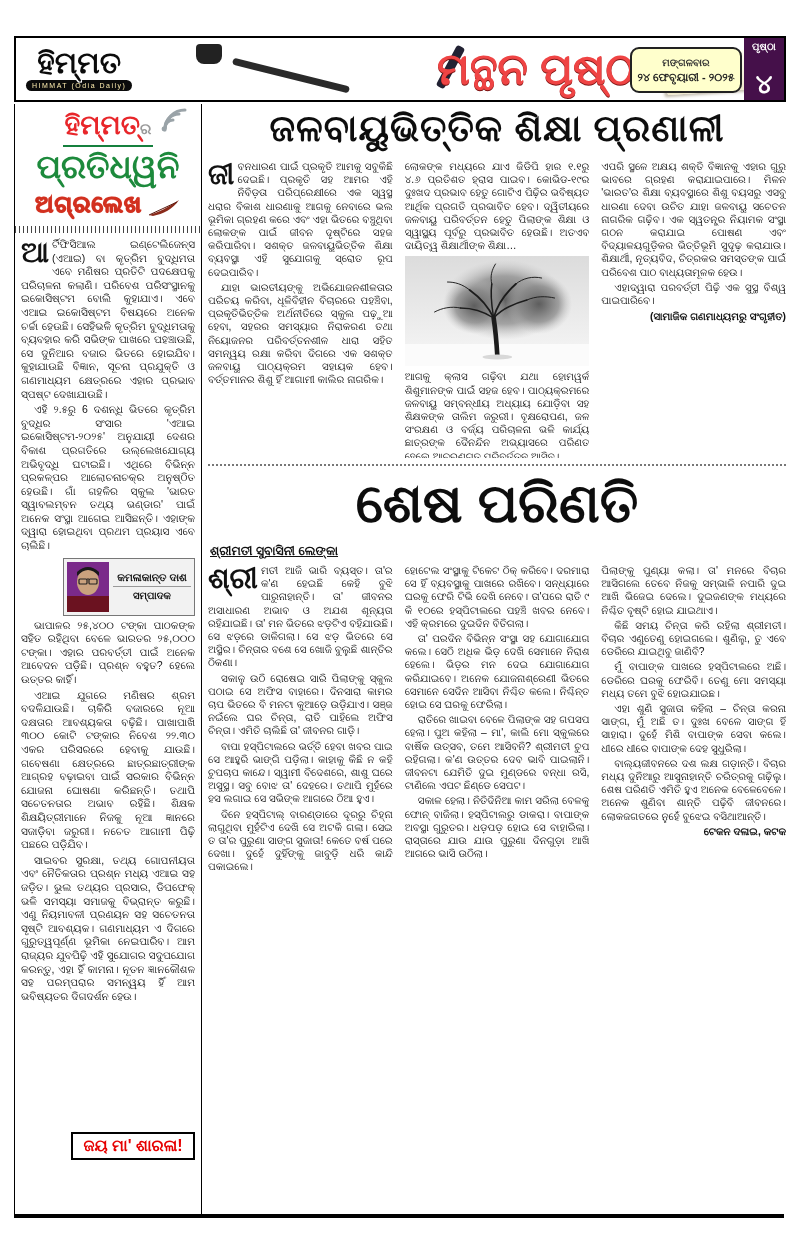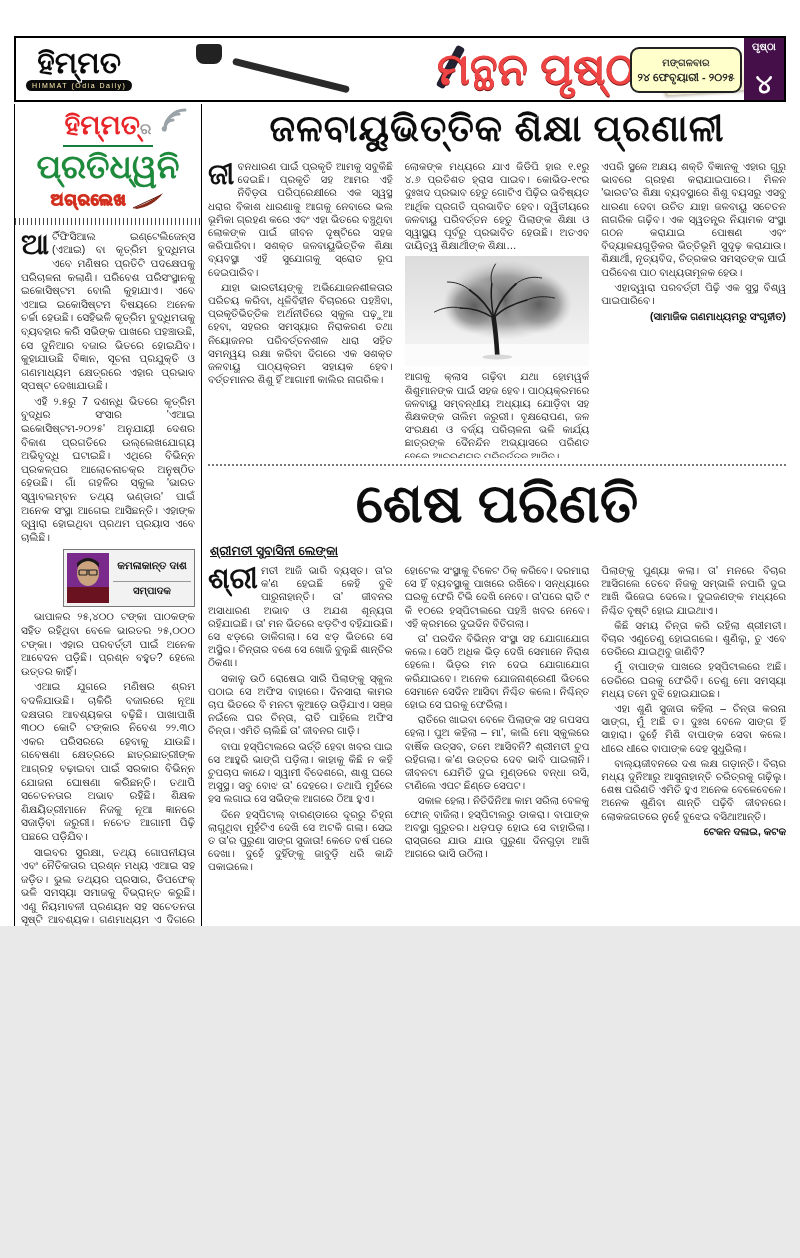--- a/index.html
+++ b/index.html
@@ -1,16 +1,16 @@
 <!DOCTYPE html>
 <html><head>
 <meta charset="utf-8">
 <style>
   html,body{margin:0;padding:0;background:#e9e9e9;}
-  .page{position:relative;width:800px;height:926px;background:#ffffff;
+  .page{position:relative;width:800px;height:1258px;background:#ffffff;
         font-family:"Liberation Sans",sans-serif;color:#111;overflow:hidden;}
   
   .banner{position:absolute;left:14px;top:36px;width:768px;height:62px;
           border:2px solid #000;background:linear-gradient(100deg,#cdb astray 0,#cdb68e 0%,#e8dcbd 45%,#f2ead6 75%,#e8dcbd 100%);
           display:flex;align-items:center;overflow:hidden;}
   .banner .deco-pen{position:absolute;left:215px;top:34px;width:120px;height:7px;background:#2a2a2a;border-radius:4px;transform:rotate(14deg);}
   .banner .deco-pen2{position:absolute;left:430px;top:6px;width:9px;height:46px;background:#223;border-radius:3px;transform:rotate(28deg);}
   .banner .deco-ink{position:absolute;left:180px;top:6px;width:26px;height:20px;background:#222;border-radius:4px 4px 8px 8px;}
   .banner .deco-book{position:absolute;left:650px;top:14px;width:90px;height:40px;background:linear-gradient(#fffef2,#efe8cc);border-radius:4px 14px 2px 2px;transform:rotate(-4deg);box-shadow:-3px 2px 3px rgba(90,70,30,.35);}
   .mast{position:relative;margin-left:10px;z-index:2;text-align:center;}
@@ -36,32 +36,32 @@
             padding:0 6px;box-sizing:border-box;overflow:hidden;}
   .right-region{position:absolute;left:208px;top:104px;width:578px;height:1110px;overflow:hidden;}
   .bottom-rule{position:absolute;left:14px;top:1214px;width:770px;height:4px;background:#000;}
   
   .brand{text-align:center;padding-top:6px;position:relative;}
   .brand-l1{font-size:27px;font-weight:bold;color:#e8262a;line-height:30px;
             border-bottom:2px solid #15803d;display:inline-block;padding:0 2px 1px;}
   .brand-l1 .ra{font-size:15px;color:#9a9a9a;font-weight:bold;}
   .brand-waves{position:absolute;right:8px;top:4px;}
   .brand-l2{font-size:33px;font-weight:bold;color:#1d8a3c;line-height:40px;}
-  .brand-l3{margin-top:4px;font-size:16px;font-weight:bold;color:#fff;letter-spacing:1px;
+  .brand-l3{margin-top:4px;font-size:23px;font-weight:bold;color:#fff;letter-spacing:1px;
             -webkit-text-stroke:1.2px #d2301f;text-shadow:0 0 1px #d2301f;display:inline-block;}
   .tick-row{height:7px;margin:8px -6px 5px;background:repeating-linear-gradient(90deg,#444 0 1px,transparent 1px 4px);}
   
   .ed-body{font-size:10.5px;line-height:13.6px;text-align:justify;height:890px;overflow:hidden;}
   .para{margin:0 0 2px;text-indent:13px;}
   .para.first{text-indent:0;}
   .dropcap{float:left;font-size:29px;line-height:27px;font-weight:bold;padding:1px 3px 0 0;}
   .author-box{float:right;width:132px;border:1px solid #777;background:#f2f2f2;
               margin:3px 0 3px 5px;padding:3px;display:flex;align-items:center;gap:4px;box-sizing:border-box;}
   .ab-text{flex:1;text-align:center;}
-  .ab-name{font-size:10.5px;font-weight:bold;border-bottom:1px solid #999;padding-bottom:8px;margin-bottom:2px;}
+  .ab-name{font-size:10.5px;font-weight:bold;border-bottom:1px solid #999;padding-bottom:2px;margin-bottom:2px;}
   .ab-role{font-size:10px;font-weight:bold;}
   .jay-box{margin:4px 0 0 50px;border:2px solid #000;text-align:center;color:#e60000;
            font-weight:bold;font-size:16px;padding:3px 8px;}
   
   .a1-head{font-size:37px;font-weight:bold;text-align:center;margin:4px 0 10px;letter-spacing:1px;color:#0d0d0d;}
   .colwrap{display:flex;gap:12px;}
   .colwrap .col{flex:1;font-size:10.3px;line-height:13.2px;text-align:justify;overflow:hidden;}
   .cols-a1{height:298px;margin-bottom:2px;}
   .credit{font-weight:bold;text-align:right;text-indent:0;margin-top:3px;}
   .figure{width:100%;height:110px;margin:4px 0;display:block;}
@@ -117,21 +117,21 @@
         <span class="brand-l3">ଅଗ୍ରଲେଖ</span>
         <svg width="34" height="18" viewBox="0 0 34 18" style="vertical-align:middle;">
           <path d="M2 16 C10 14 22 8 32 1 C26 10 16 15 6 17 Z" fill="#8a2a1a"></path>
           <path d="M2 16 L30 3" stroke="#5a1a10" stroke-width="1" fill="none"></path>
         </svg>
       </div>
     </div>
     <div class="tick-row"></div>
     <div class="ed-body">
       <p class="para first"><span class="dropcap">ଆ</span><span>ର୍ଟିଫିସିଆଲ ଇଣ୍ଟେଲିଜେନ୍ସ (ଏଆଇ) ବା କୃତ୍ରିମ ବୁଦ୍ଧିମତା ଏବେ ମଣିଷର ପ୍ରତିଟି ପଦକ୍ଷେପକୁ ପରିଚାଳନା କଲାଣି। ପରିବେଶ ପରିସଂସ୍ଥାନକୁ ଇକୋସିଷ୍ଟମ ବୋଲି କୁହାଯାଏ। ଏବେ ଏଆଇ ଇକୋସିଷ୍ଟମ ବିଷୟରେ ଅନେକ ଚର୍ଚ୍ଚା ହେଉଛି। ସେହିଭଳି କୃତ୍ରିମ ବୁଦ୍ଧିମତାକୁ ବ୍ୟବହାର କରି ସଭିଙ୍କ ପାଖରେ ପହଞ୍ଚାଉଛି, ସେ ଦୁନିଆର ବଜାର ଭିତରେ ହୋଇଯିବ। କୁହାଯାଉଛି ବିଜ୍ଞାନ, ସୂଚନା ପ୍ରଯୁକ୍ତି ଓ ଗଣମାଧ୍ୟମ କ୍ଷେତ୍ରରେ ଏହାର ପ୍ରଭାବ ସ୍ପଷ୍ଟ ଦେଖାଯାଉଛି।</span></p>
-      <p class="para">ଏହି ୨.୫ରୁ 7 ଦଶନ୍ଧି ଭିତରେ କୃତ୍ରିମ ବୁଦ୍ଧିର ସଂସାର 'ଏଆଇ ଇକୋସିଷ୍ଟମ-୨୦୨୫' ଅନୁଯାୟୀ ଦେଶର ବିକାଶ ପ୍ରଗତିରେ ଉଲ୍ଲେଖଯୋଗ୍ୟ ଅଭିବୃଦ୍ଧି ଘଟାଇଛି। ଏଥିରେ ବିଭିନ୍ନ ପ୍ରକଳ୍ପର ଆଲୋଚନାଚକ୍ର ଅନୁଷ୍ଠିତ ହେଉଛି। ଗାଁ ଗହଳିର ସ୍କୁଲ 'ଭାରତ ସ୍ୱାବଲମ୍ବନ ତଥ୍ୟ ଭଣ୍ଡାର' ପାଇଁ ଅନେକ ସଂସ୍ଥା ଆଗେଇ ଆସିଛନ୍ତି। ଏହାଙ୍କ ଦ୍ୱାରା ହୋଇଥିବା ପ୍ରଥମ ପ୍ରୟାସ ଏବେ ଚାଲିଛି।</p>
+      <p class="para">ଏହି ୨.୫ରୁ 6 ଦଶନ୍ଧି ଭିତରେ କୃତ୍ରିମ ବୁଦ୍ଧିର ସଂସାର 'ଏଆଇ ଇକୋସିଷ୍ଟମ-୨୦୨୫' ଅନୁଯାୟୀ ଦେଶର ବିକାଶ ପ୍ରଗତିରେ ଉଲ୍ଲେଖଯୋଗ୍ୟ ଅଭିବୃଦ୍ଧି ଘଟାଇଛି। ଏଥିରେ ବିଭିନ୍ନ ପ୍ରକଳ୍ପର ଆଲୋଚନାଚକ୍ର ଅନୁଷ୍ଠିତ ହେଉଛି। ଗାଁ ଗହଳିର ସ୍କୁଲ 'ଭାରତ ସ୍ୱାବଲମ୍ବନ ତଥ୍ୟ ଭଣ୍ଡାର' ପାଇଁ ଅନେକ ସଂସ୍ଥା ଆଗେଇ ଆସିଛନ୍ତି। ଏହାଙ୍କ ଦ୍ୱାରା ହୋଇଥିବା ପ୍ରଥମ ପ୍ରୟାସ ଏବେ ଚାଲିଛି।</p>
       <div class="author-box">
         <svg width="42" height="50" viewBox="0 0 42 50">
           <rect width="42" height="50" fill="#7a2a8a"></rect>
           <rect y="34" width="42" height="16" fill="#6b1220"></rect>
           <ellipse cx="21" cy="20" rx="11" ry="13" fill="#caa27e"></ellipse>
           <path d="M10 14 Q21 2 32 14 L32 10 Q21 0 10 10 Z" fill="#1a1a1a"></path>
           <rect x="12" y="17" width="8" height="5" rx="1" fill="none" stroke="#222" stroke-width="1.2"></rect>
           <rect x="22" y="17" width="8" height="5" rx="1" fill="none" stroke="#222" stroke-width="1.2"></rect>
           <path d="M20 17 h2" stroke="#222" stroke-width="1.2"></path>
         </svg>

